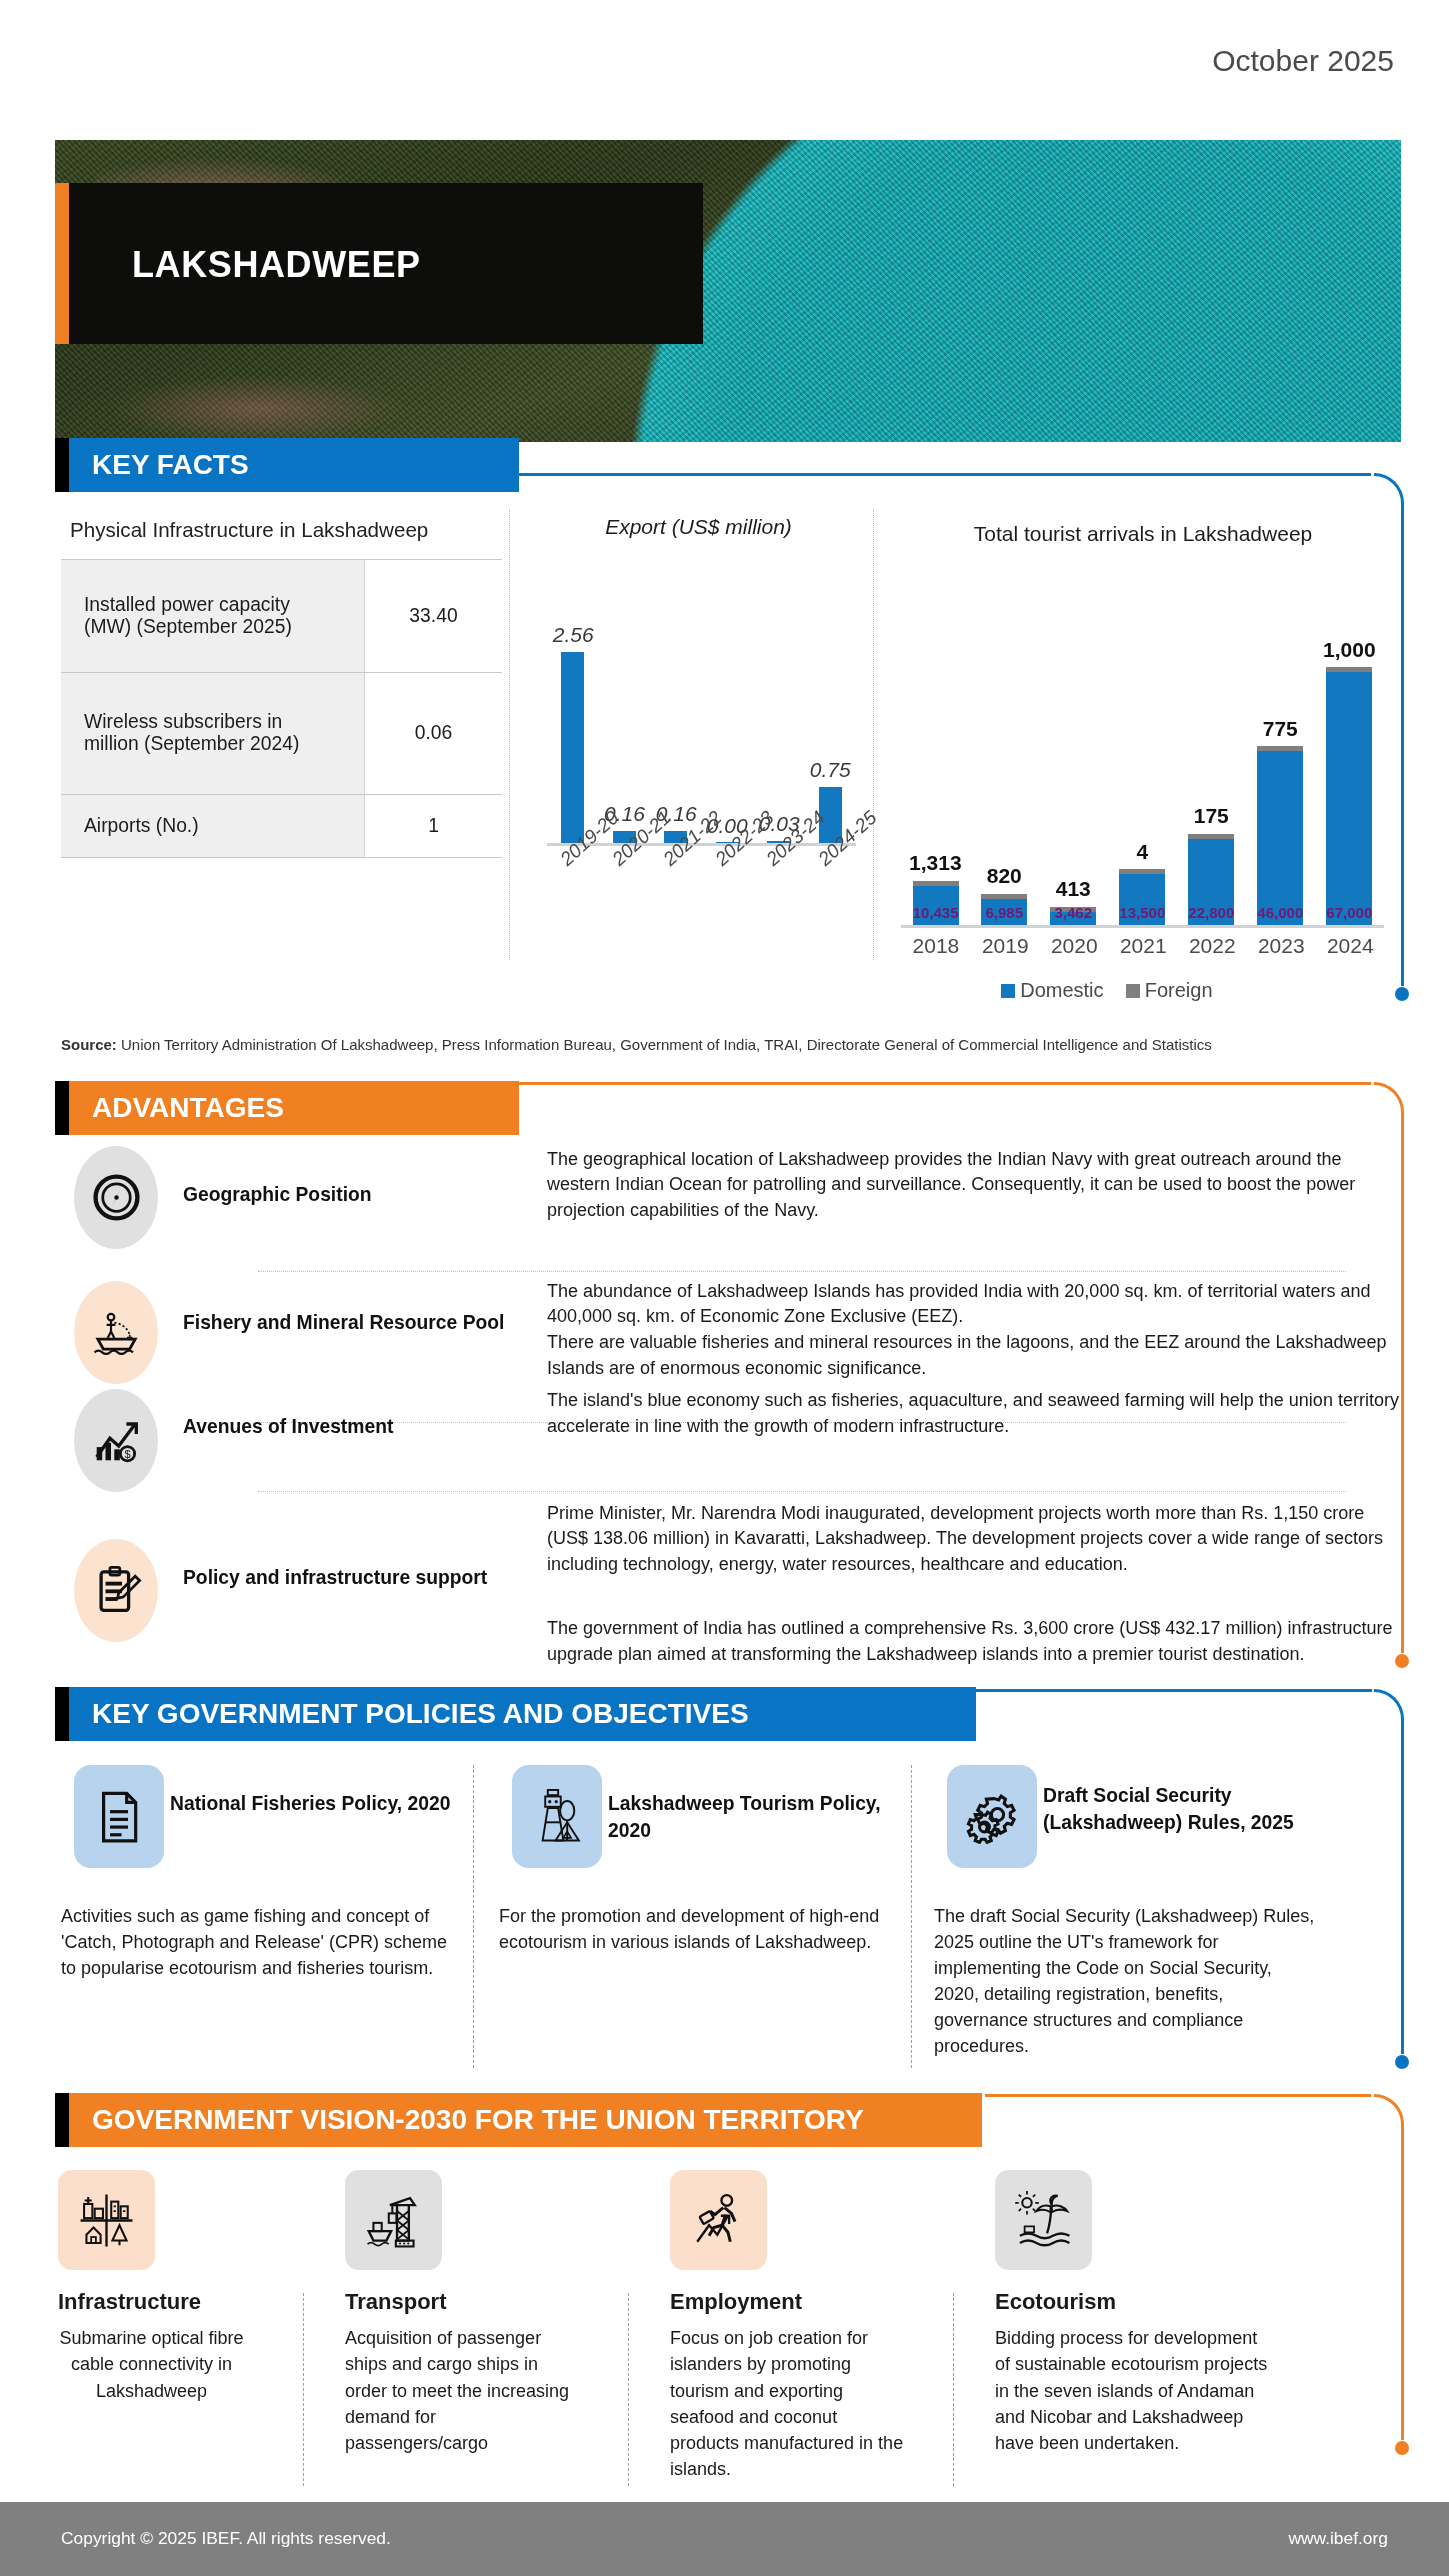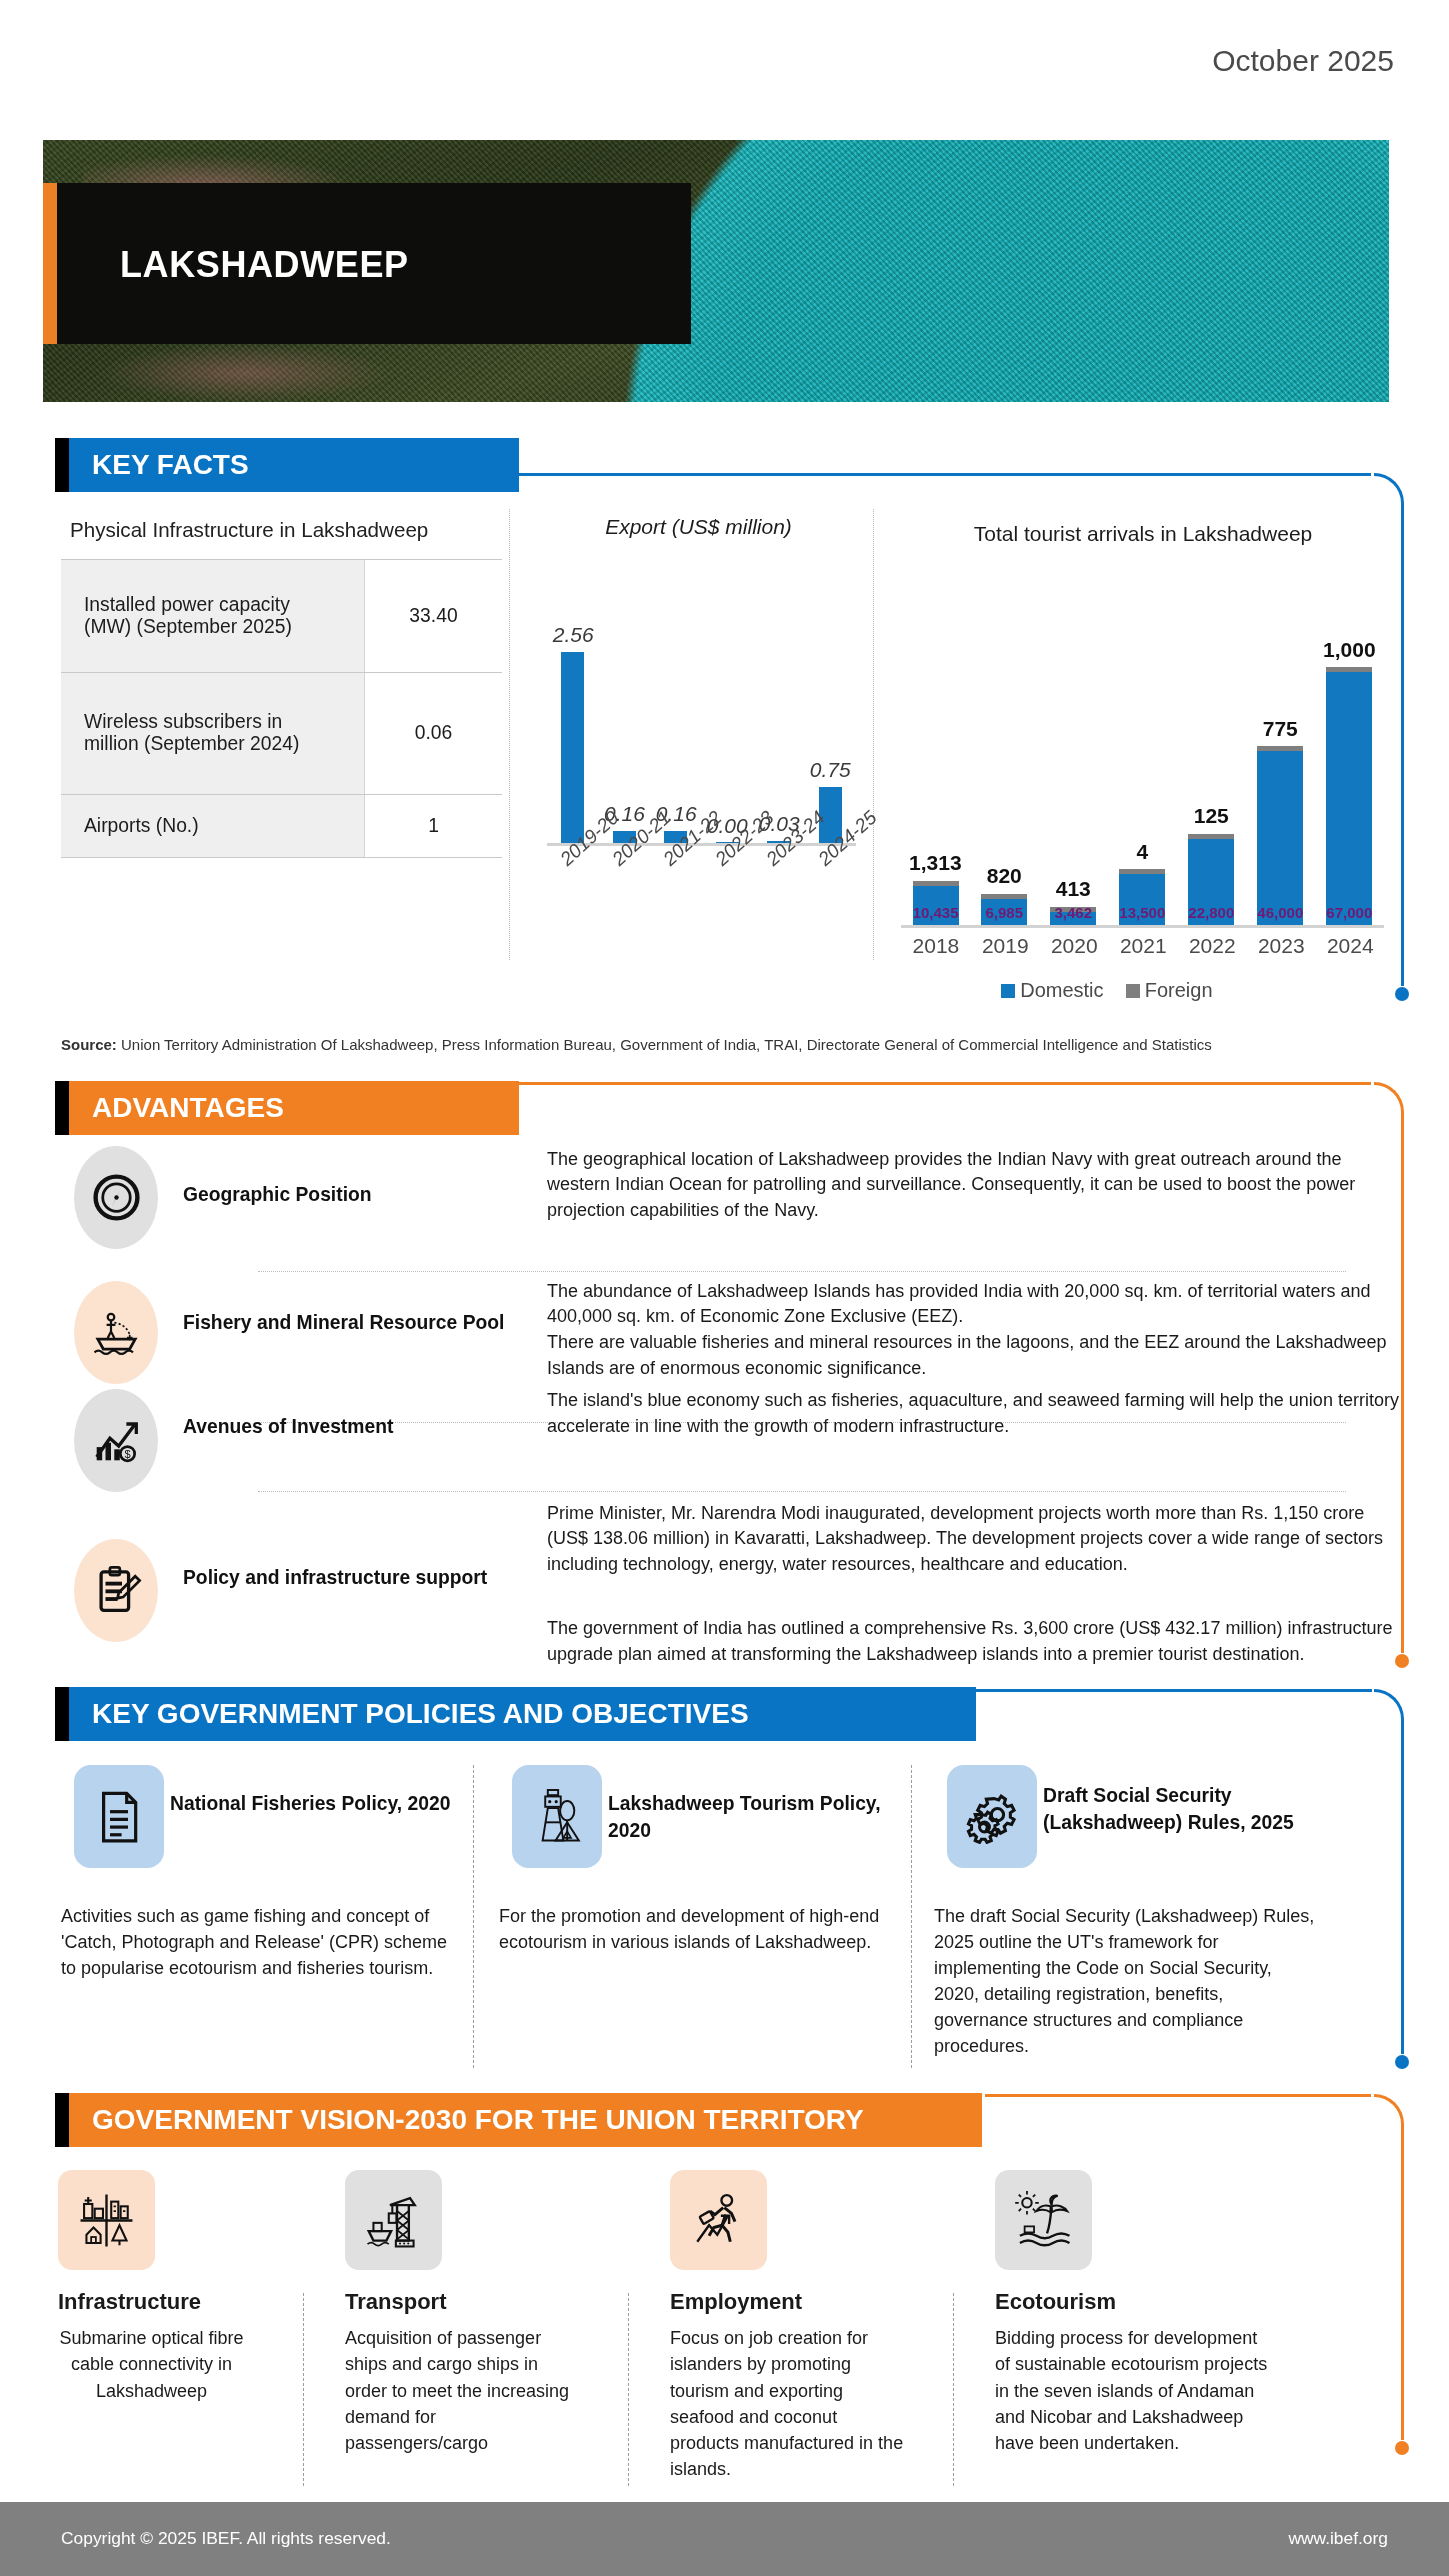--- a/index.html
+++ b/index.html
@@ -16,21 +16,21 @@
   
   .topbar { position: absolute; left: 0; top: 0; width: 1449px; height: 138px; }
   .logo-wrap { position: absolute; left: 55px; top: 18px; width: 270px; height: 103px; }
   .logo-mark { position: absolute; left: 0; top: 0; width: 270px; height: 74px; }
   .logo-text { position: absolute; left: 1.9px; top: 76px; font-size: 16px; font-weight: bold;
                letter-spacing: 0.2px; color: #1b1b1b; white-space: nowrap;
                transform: scaleX(0.93); transform-origin: left center; }
   .date-label { position: absolute; right: 55px; top: 44px; font-size: 30px; color: #4a4a4a; }
 
   
-  .hero { position: absolute; left: 43px; top: 140px; width: 1346px; height: 262px; overflow: hidden; }
+  .hero { position: absolute; left: 55px; top: 140px; width: 1346px; height: 302px; overflow: hidden; }
   .hero-bg { position: absolute; inset: 0;
      background:
        radial-gradient(circle at 78% 118%, #16b9c6 0%, #16b9c6 34%, #1ec3ce 42%, rgba(30,195,206,0) 43%),
        radial-gradient(circle at 78% 118%, #ffffff 0%, #ffffff 36%, rgba(255,255,255,0) 37%),
        radial-gradient(circle at 77% 120%, #efe3cf 0%, #efe3cf 39%, rgba(239,227,207,0) 40%),
        linear-gradient(160deg, #3b4a24 0%, #2d3a1c 30%, #44502a 55%, #2a3418 80%, #3a4626 100%);
   }
   .hero-speck { position: absolute; inset: 0; opacity: .55;
      background-image:
        repeating-linear-gradient(47deg, rgba(0,0,0,.35) 0 1.9px, rgba(255,255,255,.07) 1.9px 3.9px),
@@ -251,21 +251,21 @@
           <div class="bar-fill" style="height: 51px; background: rgb(18, 121, 192);"></div>
           <div class="bar-fgn" style="bottom: 51px; height: 4.5px; background: rgb(127, 127, 127);"></div>
           <div class="bar-inlbl" style="bottom: 3.9px; left: 0px; position: absolute;">13,500</div>
         </div>
         <div class="bar-lbl bar-lbl-b" style="left: 167px; bottom: 64px;">4</div>
         <div class="bar-col" style="left: 287px; width: 46px; height: 91px;">
           <div class="bar-fill" style="height: 86px; background: rgb(18, 121, 192);"></div>
           <div class="bar-fgn" style="bottom: 86px; height: 4.5px; background: rgb(127, 127, 127);"></div>
           <div class="bar-inlbl" style="bottom: 3.9px; left: 0px; position: absolute;">22,800</div>
         </div>
-        <div class="bar-lbl bar-lbl-b" style="left: 236px; bottom: 100px;">125</div>
+        <div class="bar-lbl bar-lbl-b" style="left: 236px; bottom: 100px;">175</div>
         <div class="bar-col" style="left: 356px; width: 46px; height: 178px;">
           <div class="bar-fill" style="height: 174px; background: rgb(18, 121, 192);"></div>
           <div class="bar-fgn" style="bottom: 174px; height: 4.5px; background: rgb(127, 127, 127);"></div>
           <div class="bar-inlbl" style="bottom: 3.9px; left: 0px; position: absolute;">46,000</div>
         </div>
         <div class="bar-lbl bar-lbl-b" style="left: 305px; bottom: 187px;">775</div>
         <div class="bar-col" style="left: 425px; width: 46px; height: 257px;">
           <div class="bar-fill" style="height: 253px; background: rgb(18, 121, 192);"></div>
           <div class="bar-fgn" style="bottom: 253px; height: 4.5px; background: rgb(127, 127, 127);"></div>
           <div class="bar-inlbl" style="bottom: 3.9px; left: 0px; position: absolute;">67,000</div>

